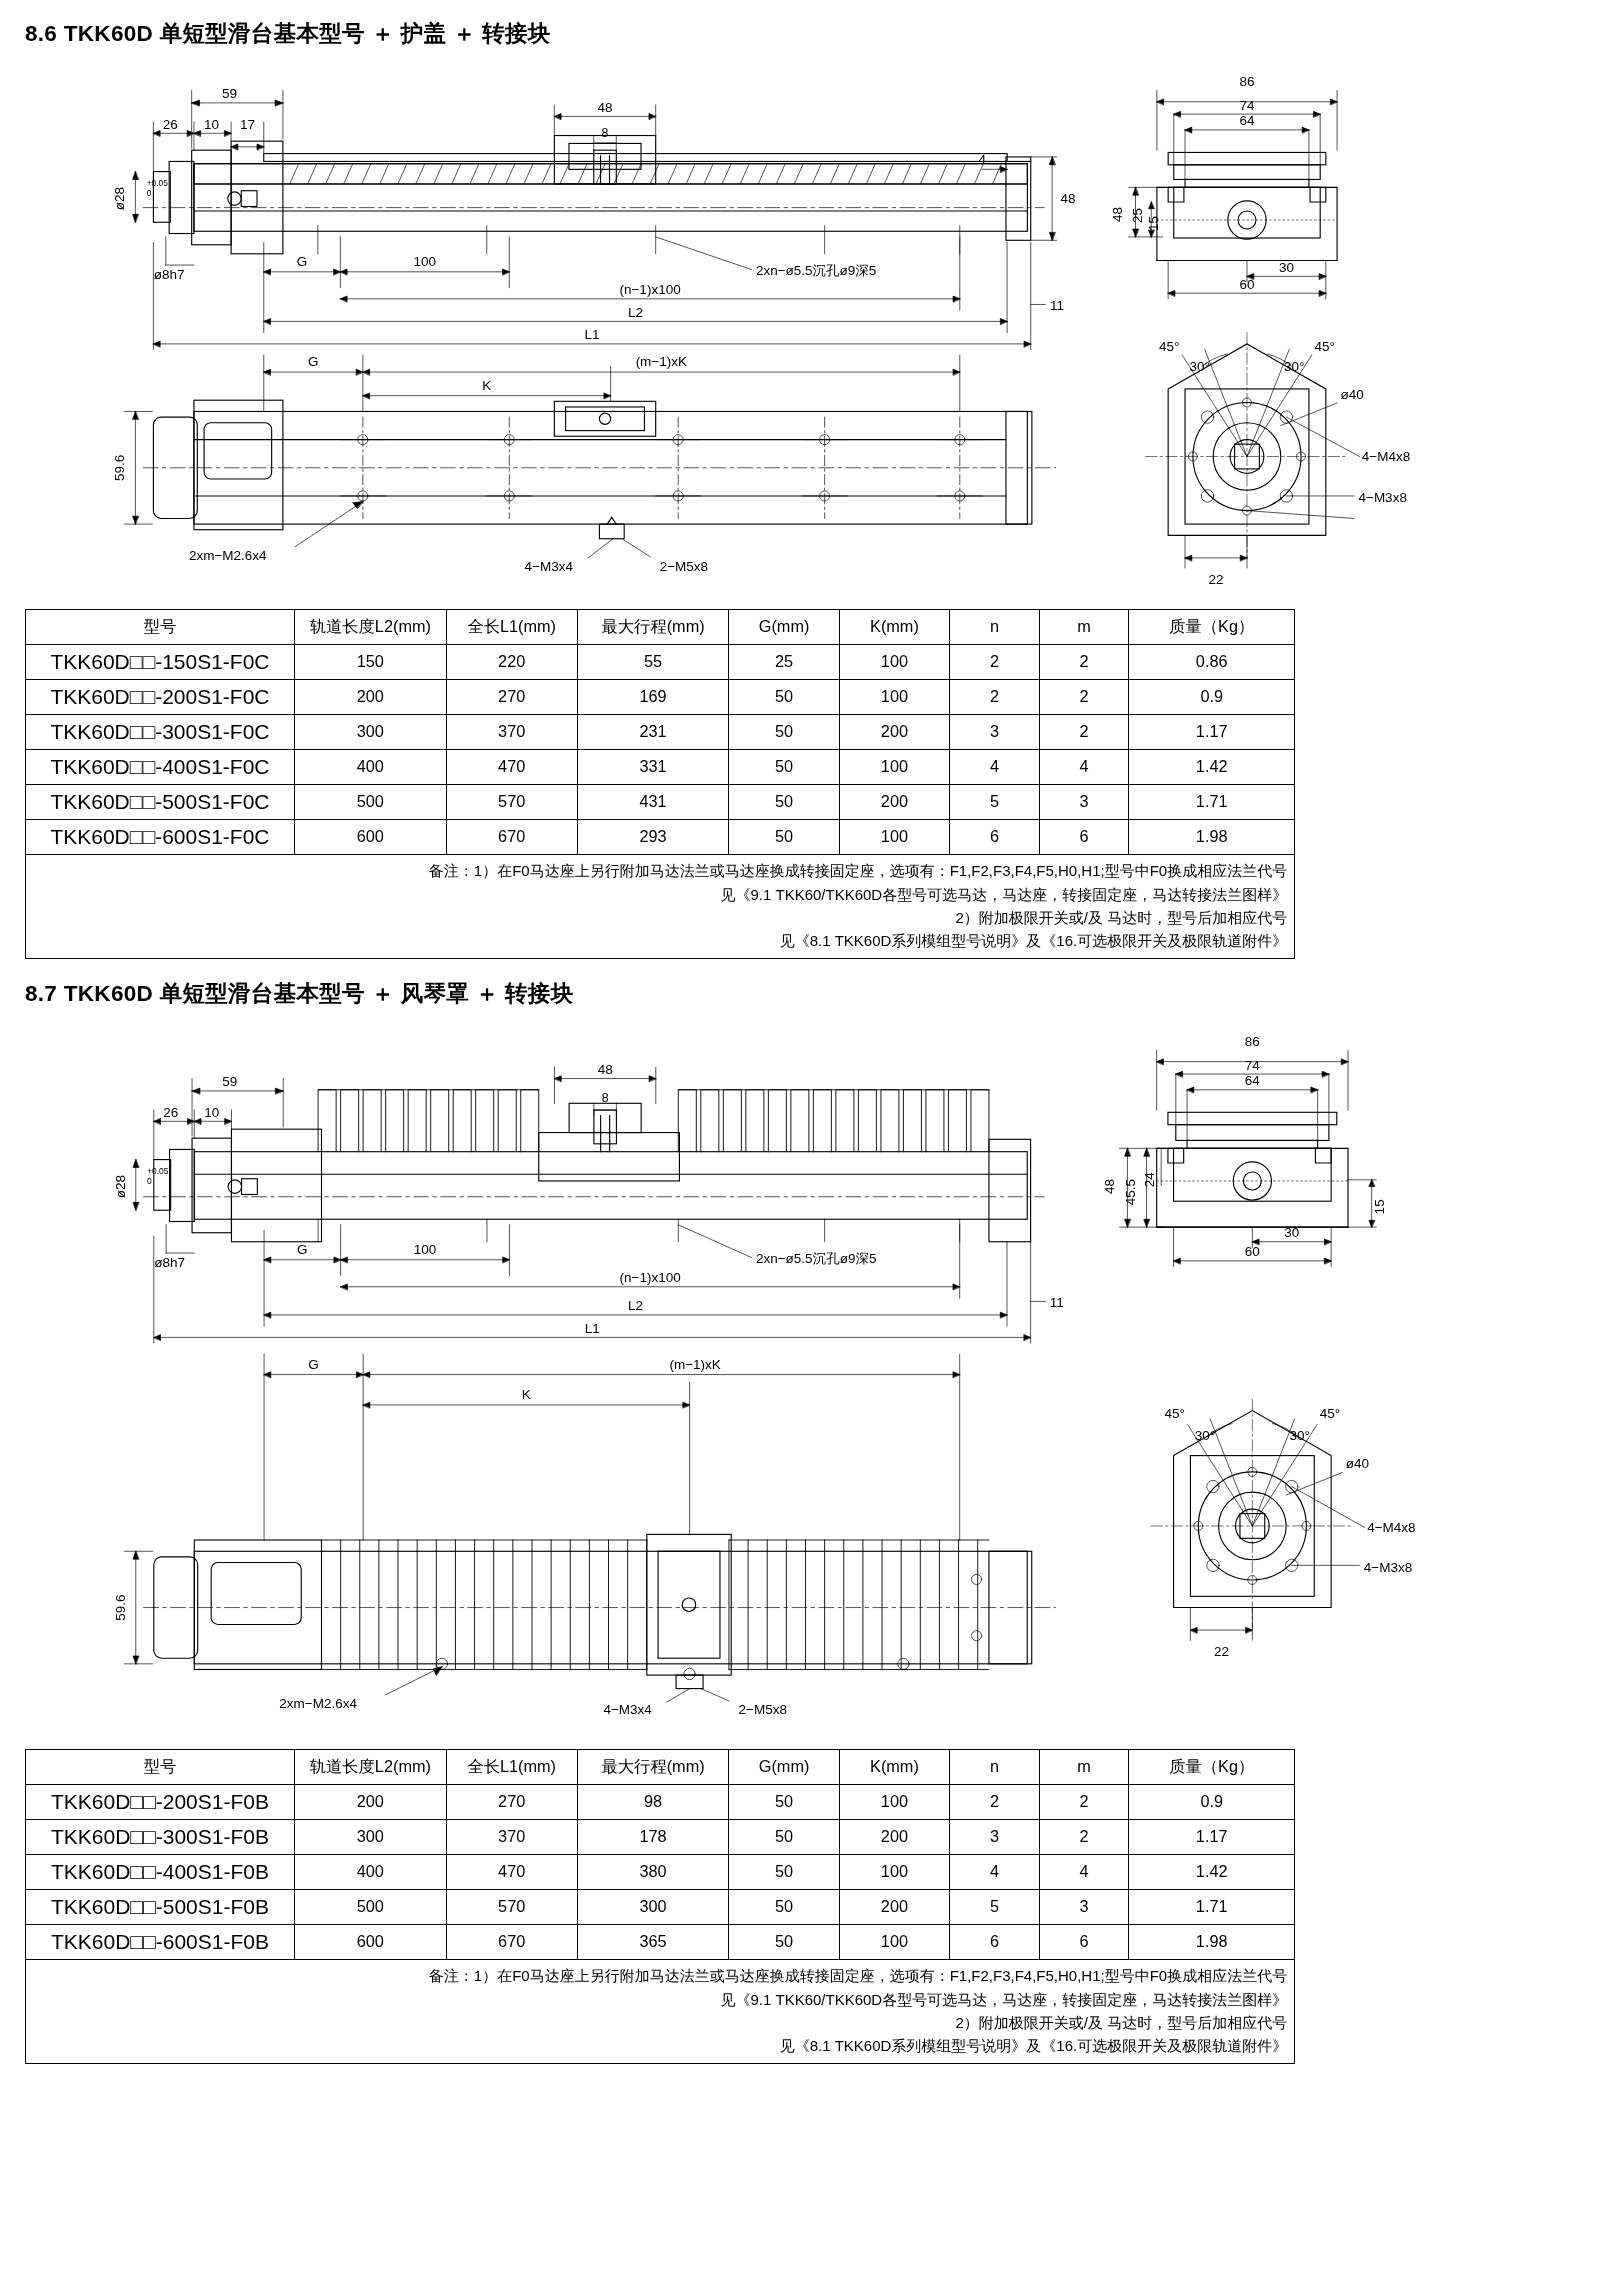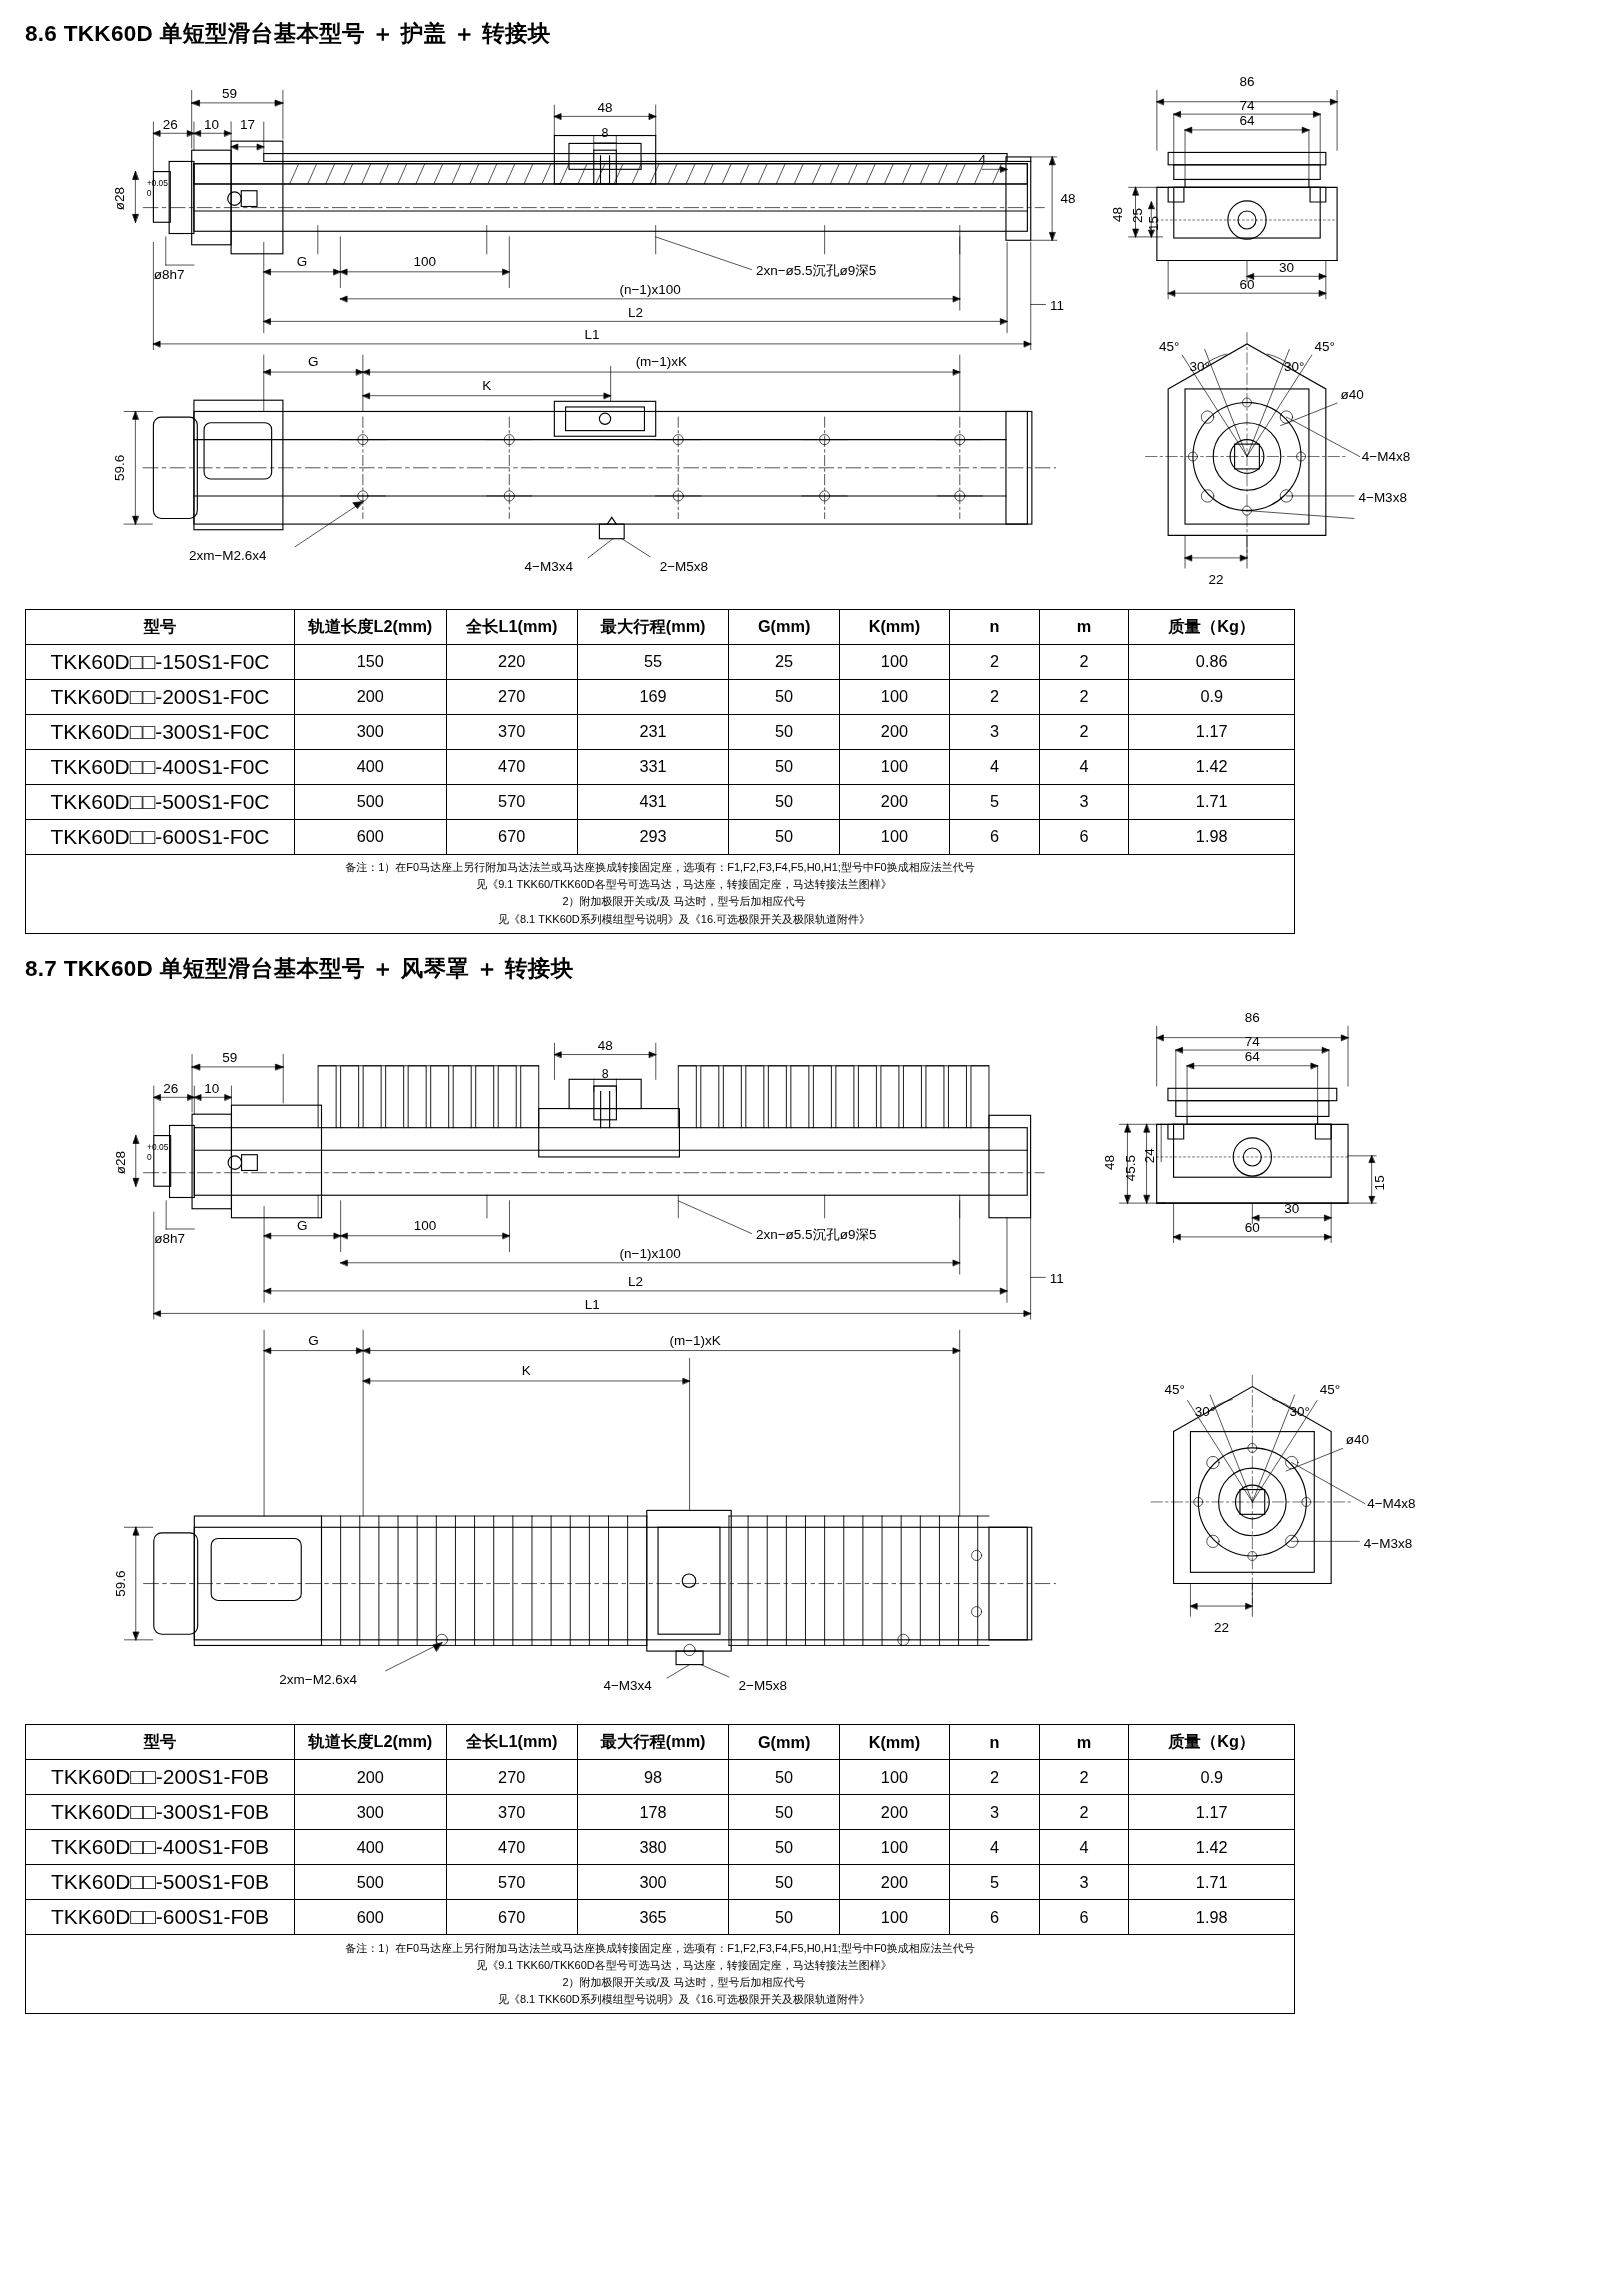--- a/index.html
+++ b/index.html
@@ -41,29 +41,29 @@
     table-layout: fixed;
   }
   table.spec th, table.spec td {
     border: 1.1px solid #000;
     text-align: center;
     font-size: 16.3px;
     height: 35px;
     padding: 1.1px 2.3px;
     font-family: "Liberation Sans", sans-serif;
   }
-  table.spec th { font-weight: bold; }
+  table.spec th { font-weight: normal; }
   table.spec td.model { font-size: 21px; }
   .note-cell {
     border: 1.1px solid #000;
     border-top: none;
-    font-size: 11px;
+    font-size: 15px;
     line-height: 1.55;
     padding: 4.5px 6.8px 5.6px 6.8px;
-    text-align: center;
+    text-align: right;
   }
   .note-cell div { white-space: nowrap; }
   .note-indent { padding-left: 48px; }
   .gap { height: 14.6px; }
 </style>
 </head>
 <body>
 
 <div class="page">
 

